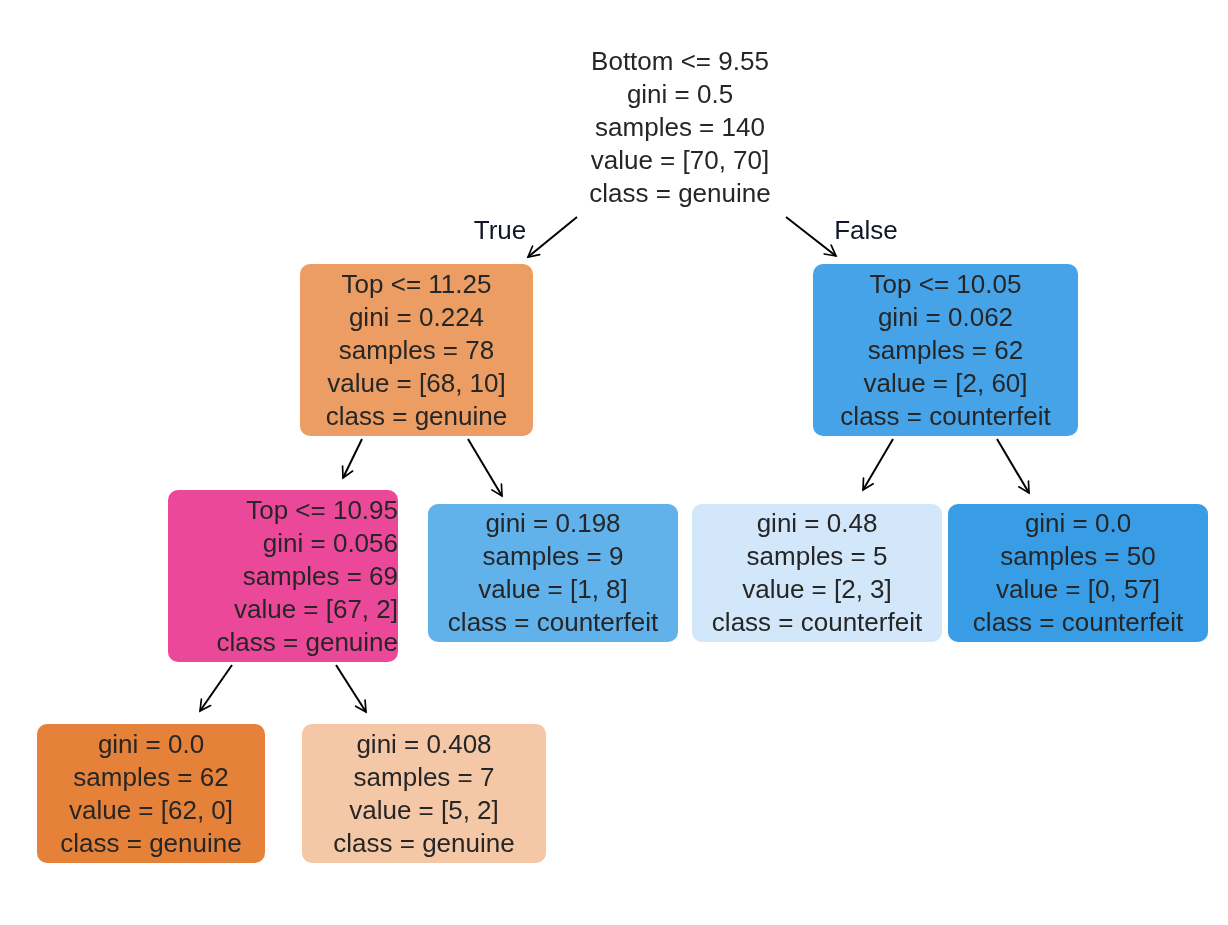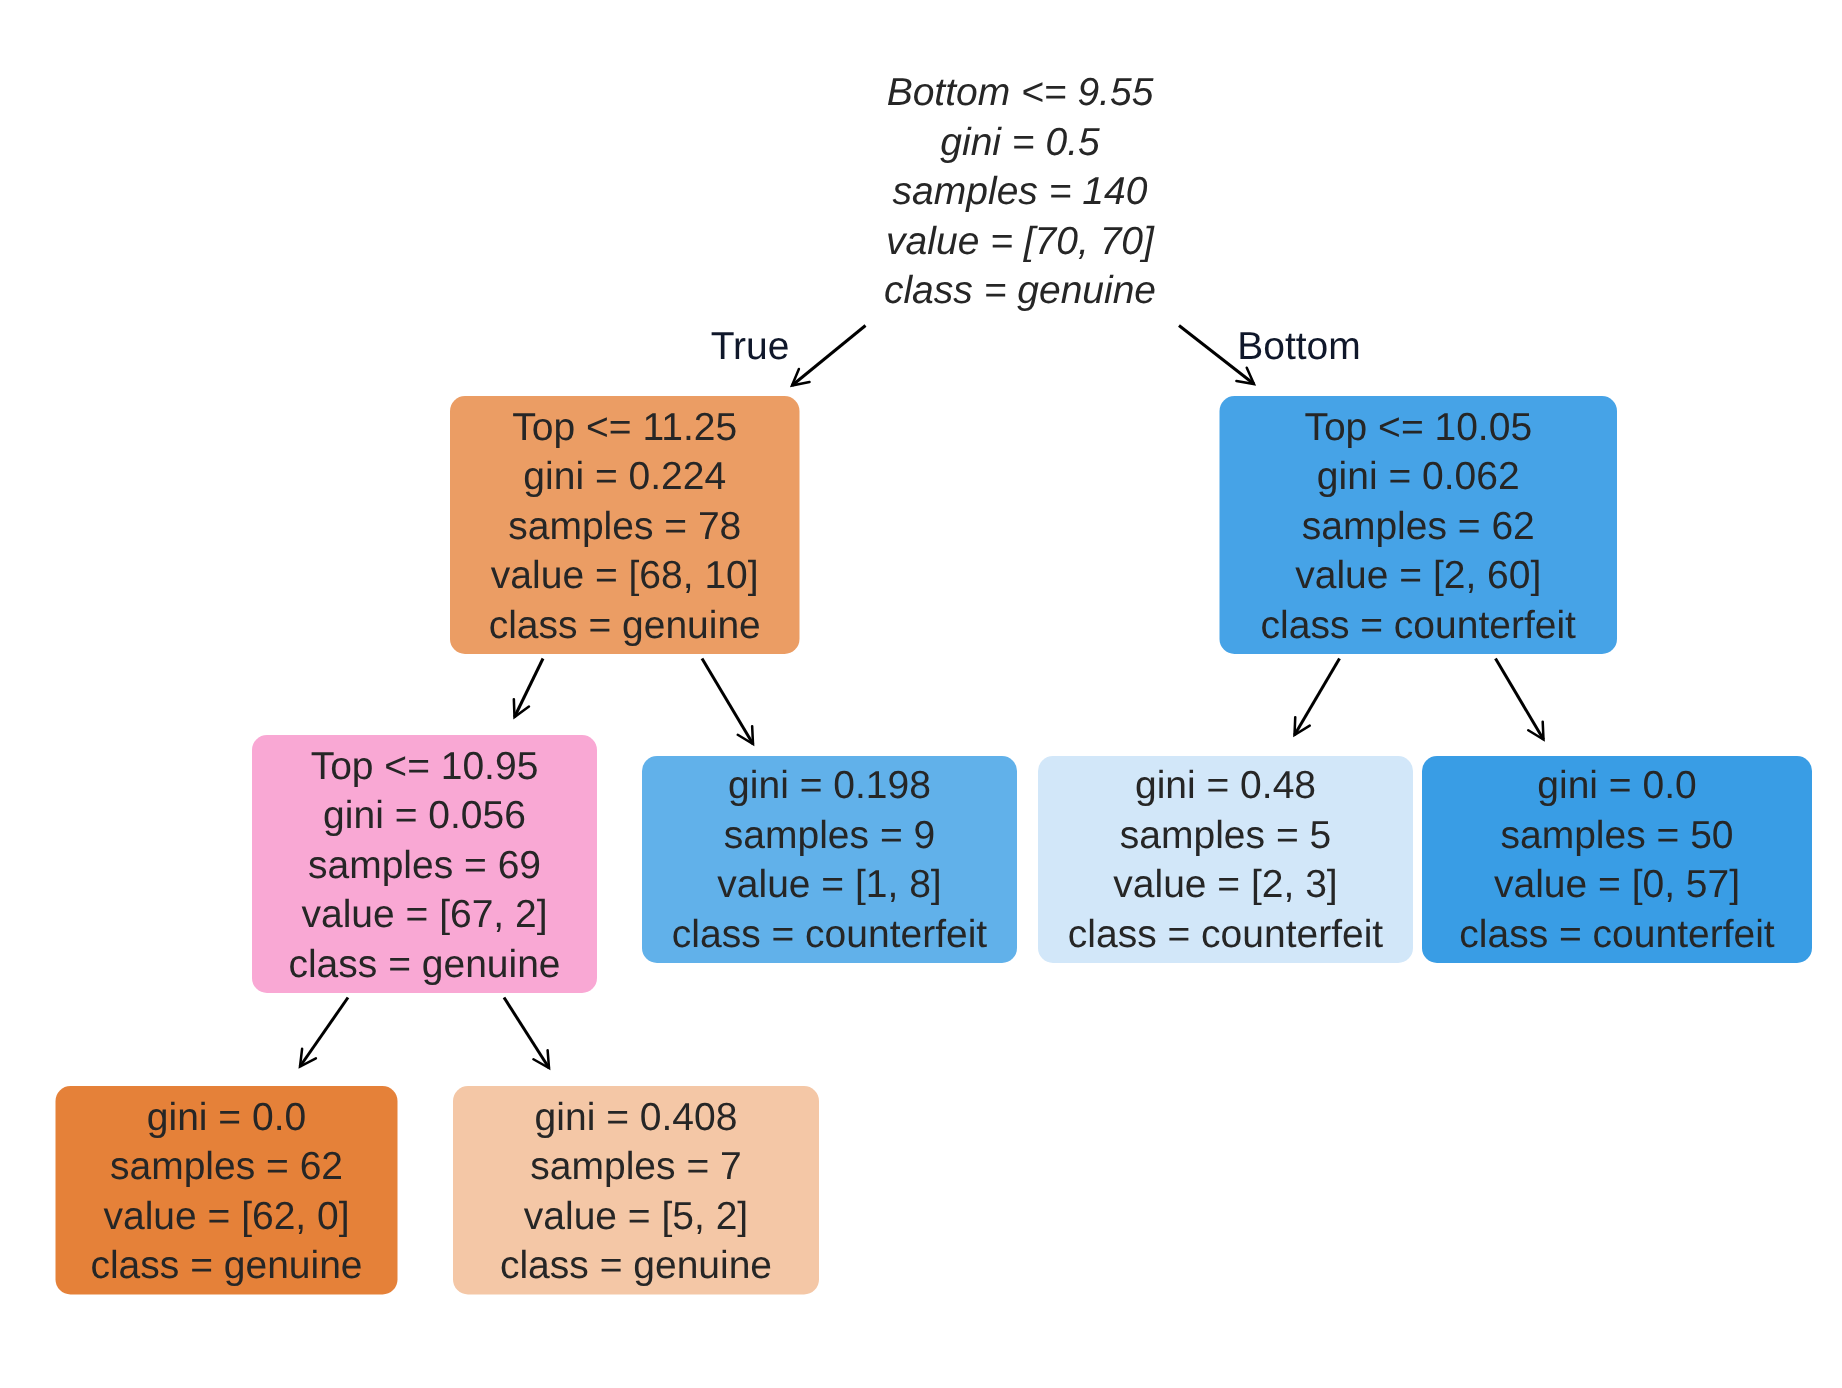--- a/index.html
+++ b/index.html
@@ -75,23 +75,23 @@
       <line x1="362" y1="439" x2="343" y2="478" marker-end="url(#arrowhead)"></line>
       <line x1="468" y1="439" x2="502" y2="496" marker-end="url(#arrowhead)"></line>
       <line x1="893" y1="439" x2="863" y2="490" marker-end="url(#arrowhead)"></line>
       <line x1="997" y1="439" x2="1029" y2="493" marker-end="url(#arrowhead)"></line>
       <line x1="232" y1="665" x2="200" y2="711" marker-end="url(#arrowhead)"></line>
       <line x1="336" y1="665" x2="366" y2="712" marker-end="url(#arrowhead)"></line>
     </g>
   </svg>
 
   <div class="branch-label" id="label-true">True</div>
-  <div class="branch-label" id="label-false">Bottom</div>
+  <div class="branch-label" id="label-false">False</div>
 
-  <div class="node root" id="node-root" style="background-color: rgb(255, 255, 255); font-style: italic;">
+  <div class="node root" id="node-root" style="background-color: rgb(255, 255, 255);">
     <div>Bottom &lt;= 9.55</div>
     <div>gini = 0.5</div>
     <div>samples = 140</div>
     <div>value = [70, 70]</div>
     <div>class = genuine</div>
   </div>
 
   <div class="node" id="node-l" style="background-color: rgb(235, 157, 100);">
     <div>Top &lt;= 11.25</div>
     <div>gini = 0.224</div>
@@ -101,21 +101,21 @@
   </div>
 
   <div class="node" id="node-r" style="background-color: rgb(70, 163, 231);">
     <div>Top &lt;= 10.05</div>
     <div>gini = 0.062</div>
     <div>samples = 62</div>
     <div>value = [2, 60]</div>
     <div>class = counterfeit</div>
   </div>
 
-  <div class="node" id="node-ll" style="background-color: #f9a8d4;">
+  <div class="node" id="node-ll" style="background-color: #ec4899; align-items: flex-end;">
     <div>Top &lt;= 10.95</div>
     <div>gini = 0.056</div>
     <div>samples = 69</div>
     <div>value = [67, 2]</div>
     <div>class = genuine</div>
   </div>
 
   <div class="node" id="node-lr" style="background-color: rgb(97, 177, 234); align-items: center;">
     <div>gini = 0.198</div>
     <div>samples = 9</div>

